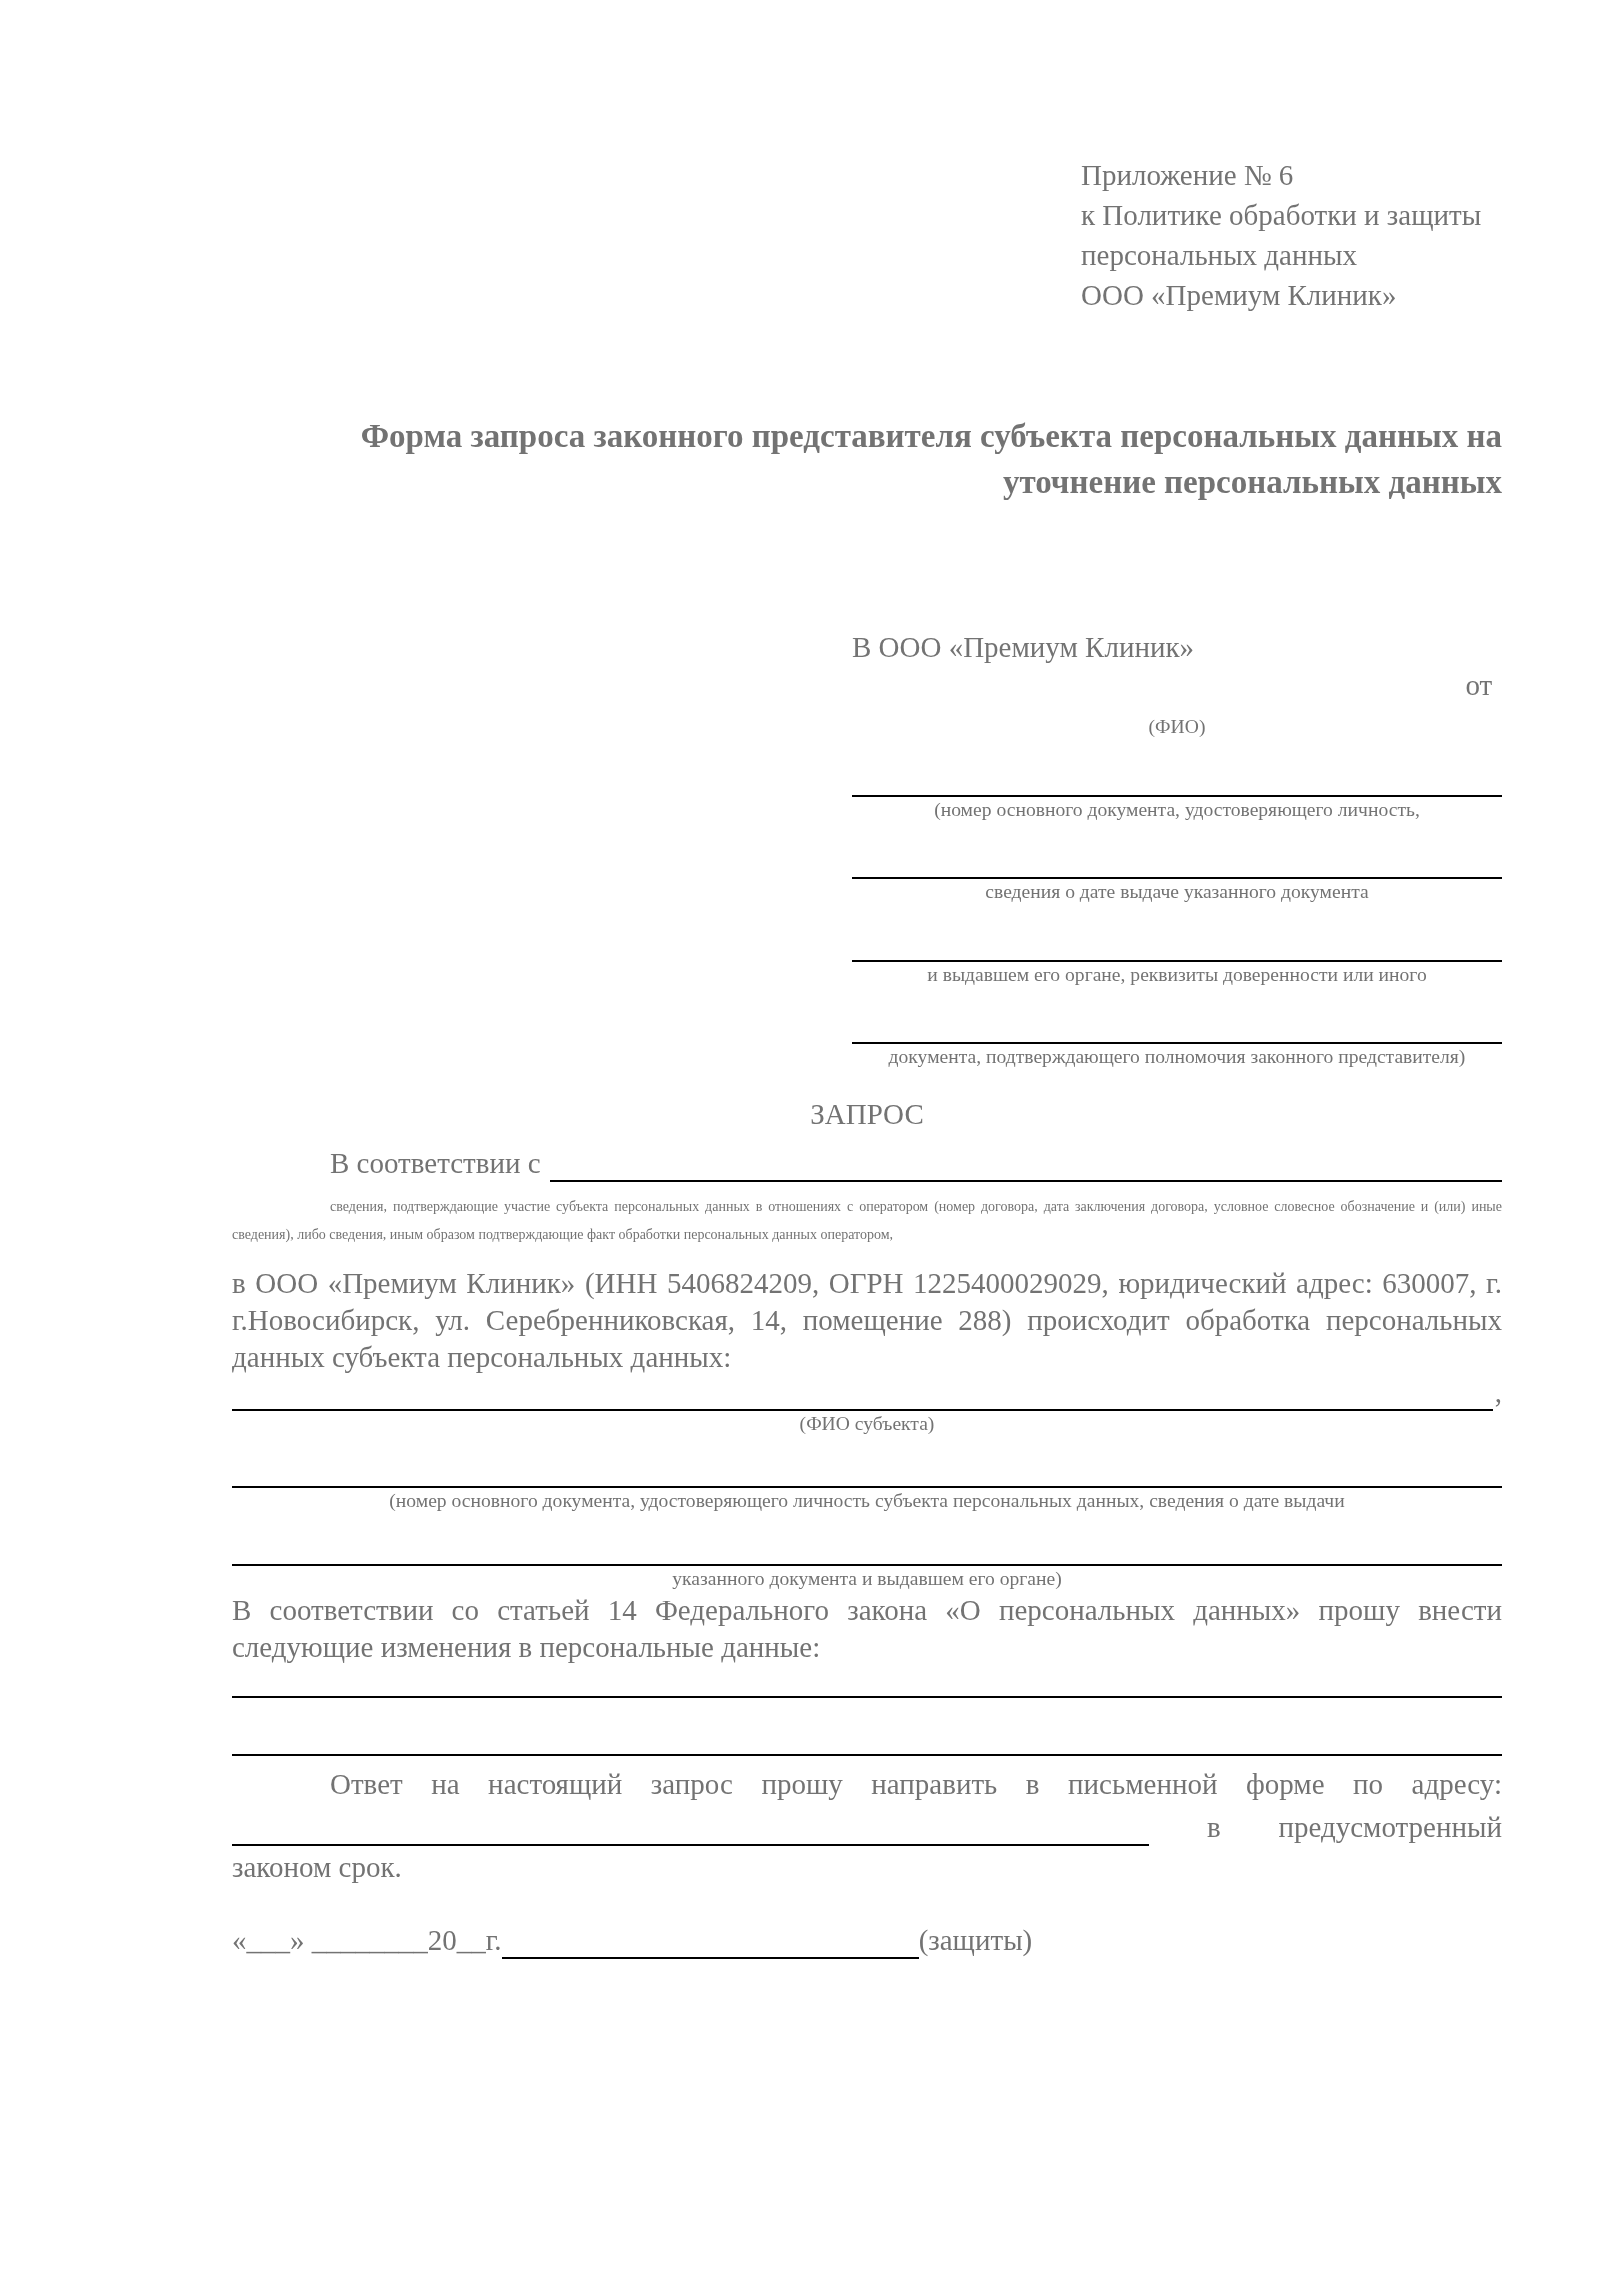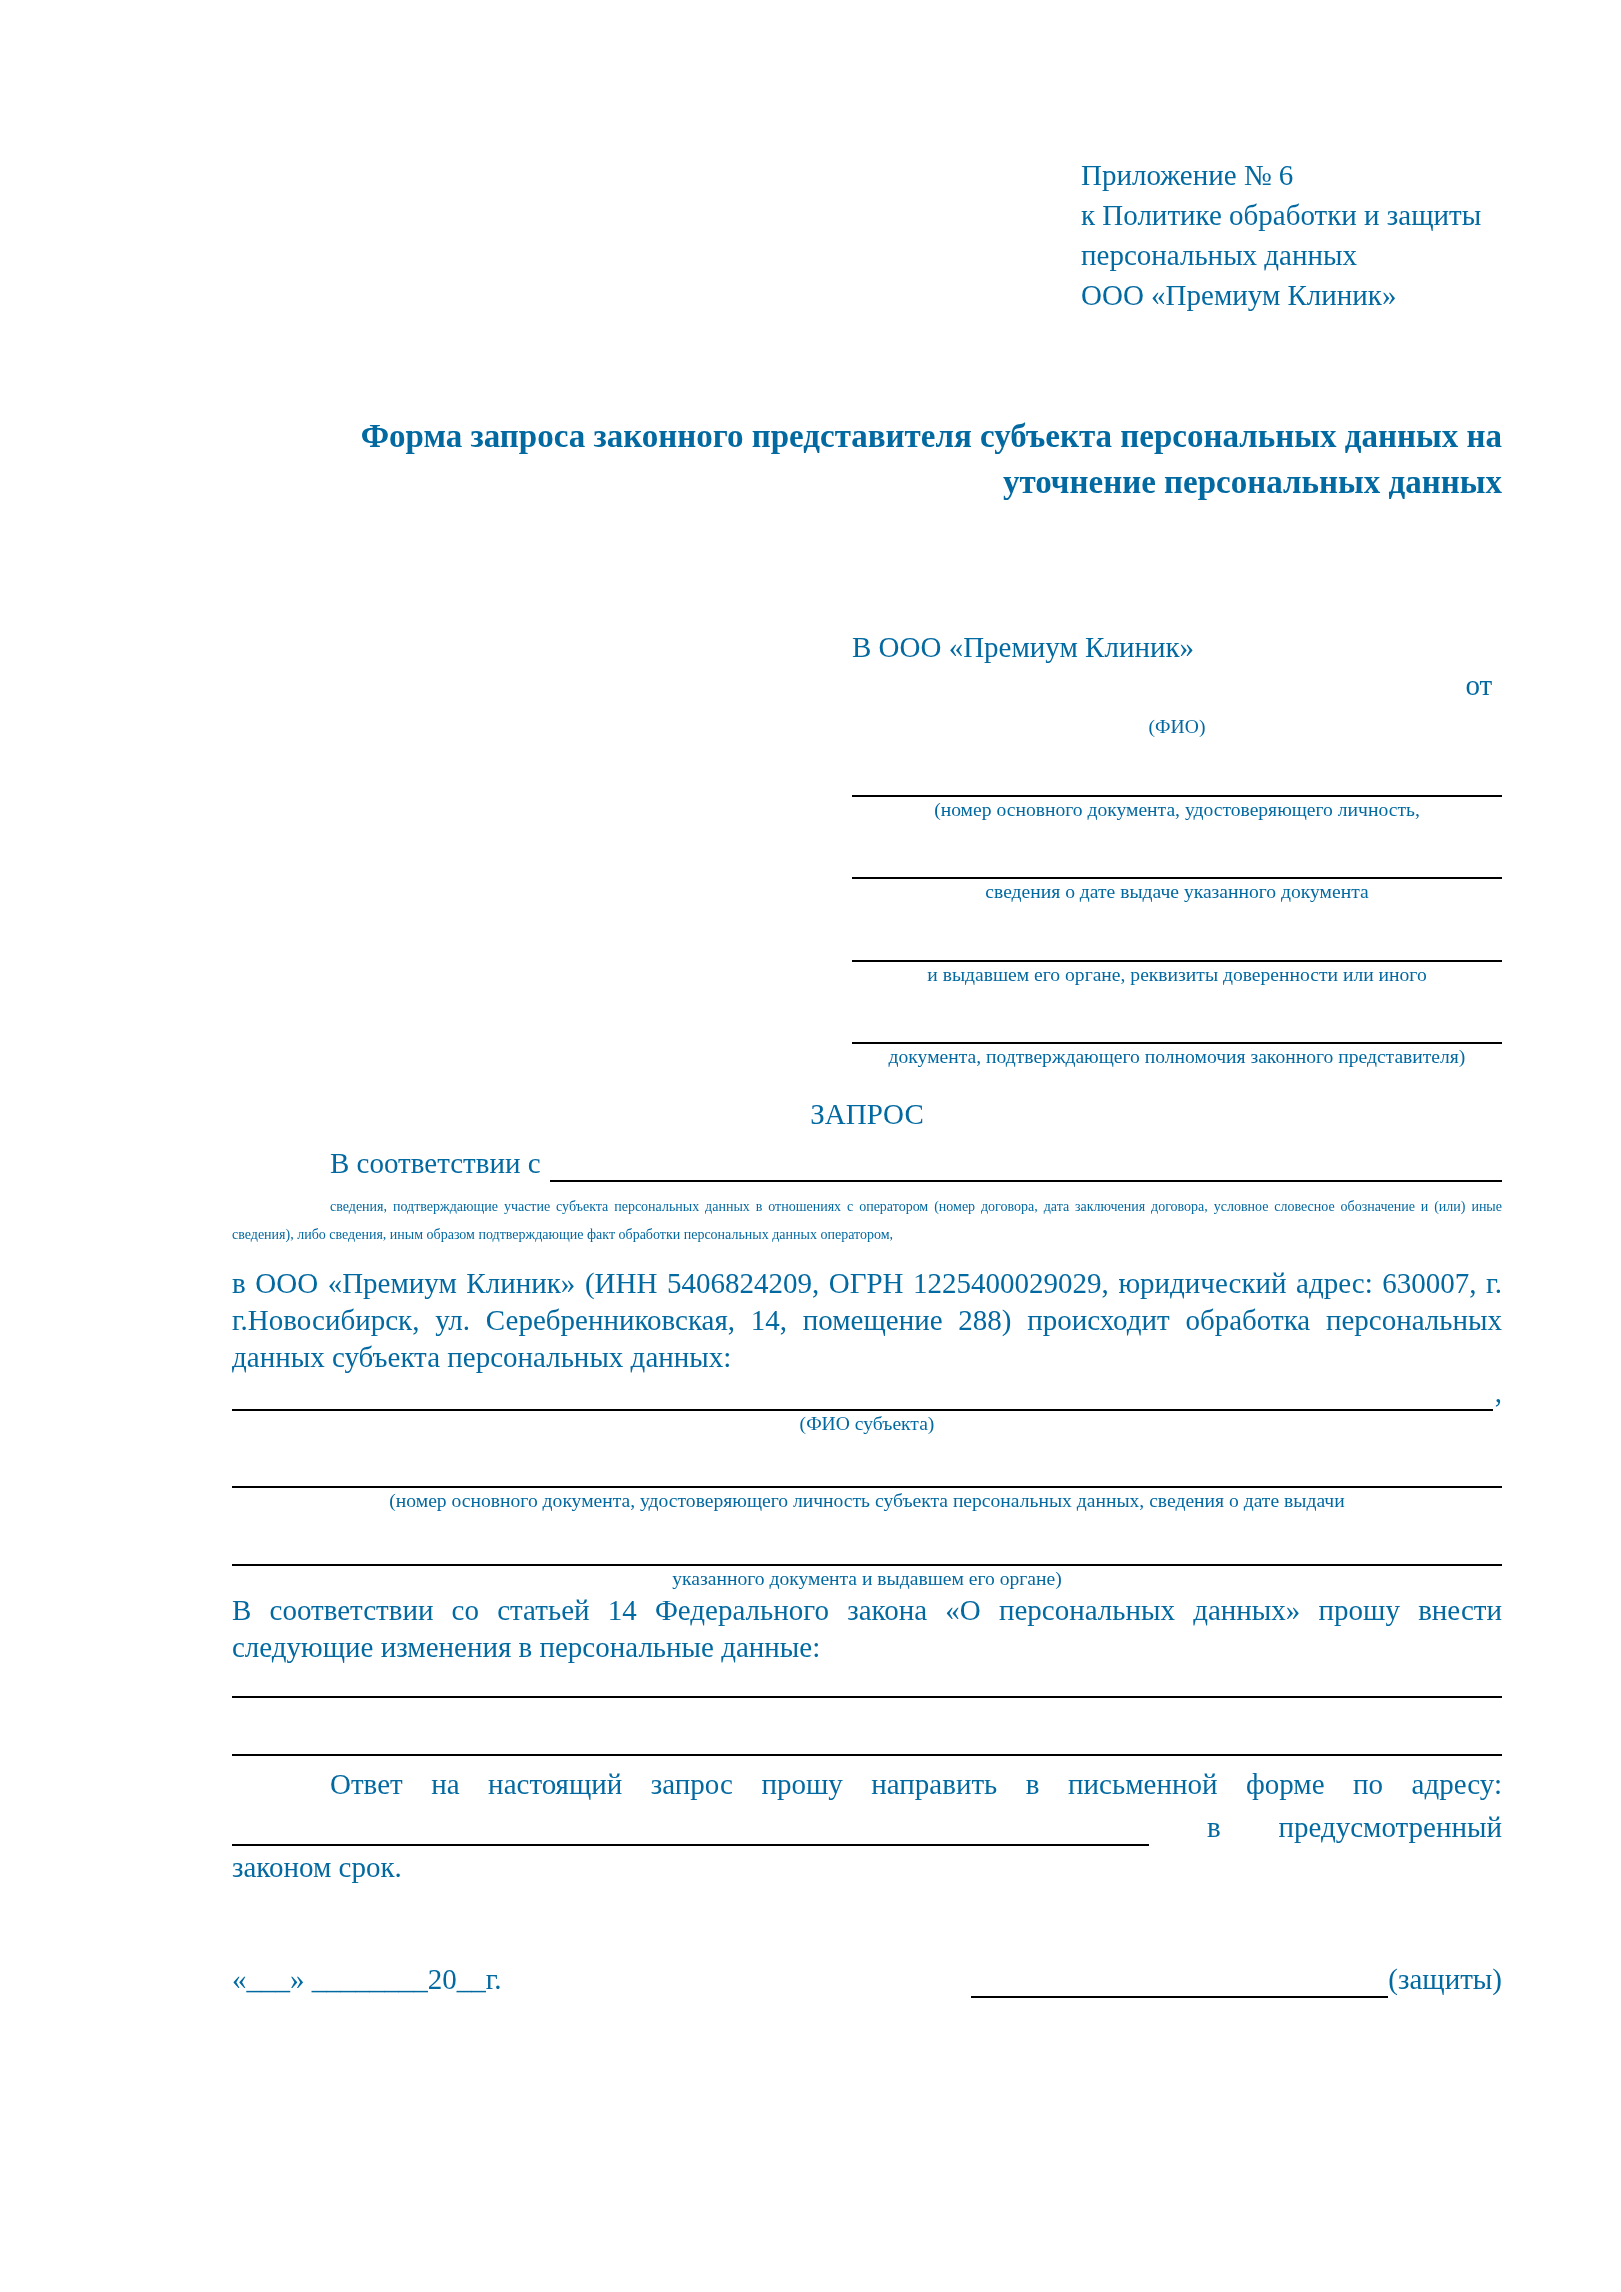--- a/index.html
+++ b/index.html
@@ -5,21 +5,21 @@
   html, body {
     margin: 0;
     padding: 0;
     background: #ffffff;
   }
   .page {
     position: relative;
     width: 1621px;
     height: 2293px;
     background: #ffffff;
-    color: #0369a1;
+    color: #737373;
     font-family: "Liberation Serif", "DejaVu Serif", serif;
     overflow: hidden;
   }
   .content {
     padding: 155px 119px 0 232px;
     font-size: 29px;
     line-height: 37px;
   }
 
   
@@ -99,23 +99,23 @@
   }
   .answer-row {
     height: 43px;
     justify-content: space-between;
   }
   .addr-line { flex: 0 0 917px; }
   .answer-end { line-height: 43px; }
 
   .footer-row {
     display: flex;
-    justify-content: space-between;
+    justify-content: flex-start;
     align-items: flex-end;
-    margin-top: 72px;
+    margin-top: 33px;
   }
   .sig {
     display: inline-flex;
     align-items: flex-end;
   }
   .sig-line {
     display: inline-block;
     width: 417px;
     height: 33px;
   }

